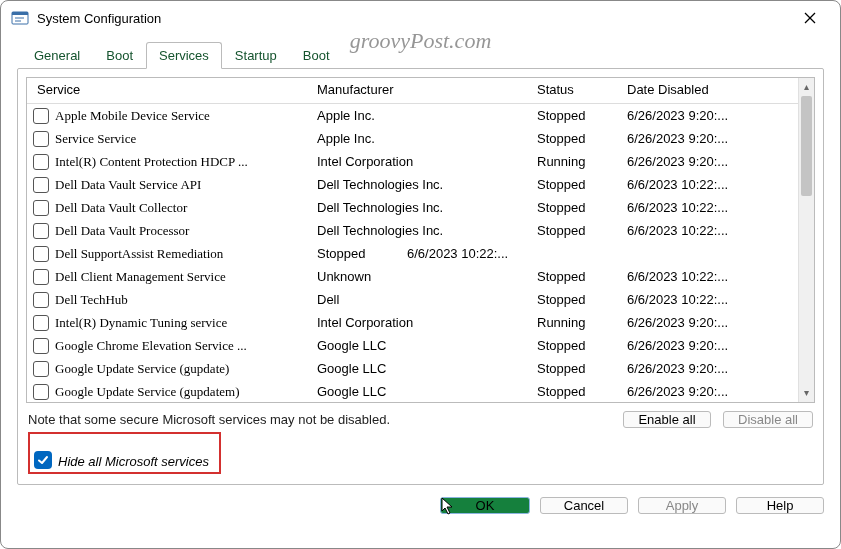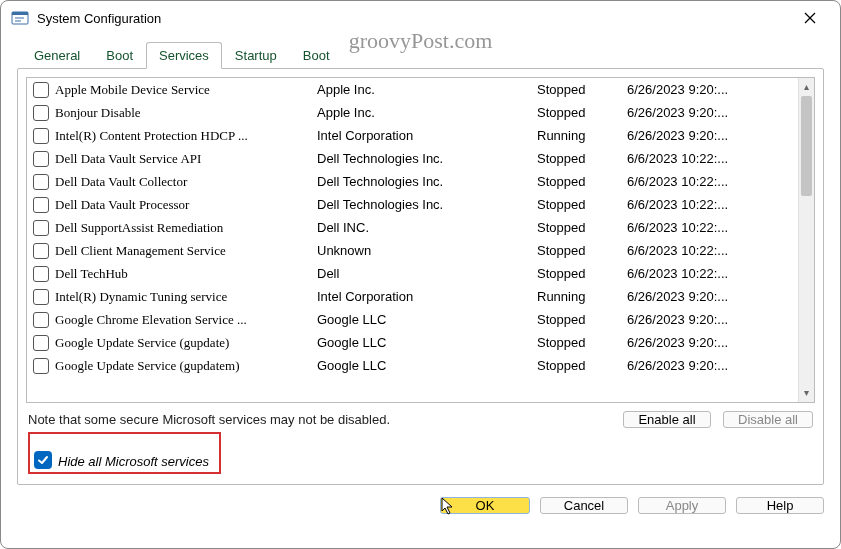--- a/index.html
+++ b/index.html
@@ -3,21 +3,21 @@
   <meta charset="utf-8">
   <style>
     * { box-sizing: border-box; margin: 0; padding: 0; }
     body { font-family: "Segoe UI", Arial, sans-serif; font-size: 13px; background: #fff; width: 841px; height: 549px; position: relative; }
     .window { border: 1px solid #888; border-radius: 8px; width: 841px; height: 549px; background: #fff; display: flex; flex-direction: column; overflow: hidden; }
     .titlebar { display: flex; align-items: center; padding: 6px 10px; height: 34px; }
     .titlebar .icon-app { width: 18px; height: 18px; margin-right: 8px; display: inline-flex; }
     .titlebar .title { font-size: 13px; color: #000; }
     .titlebar .spacer { flex: 1; }
     .titlebar .close { width: 40px; text-align: center; font-size: 18px; cursor: pointer; }
-    .watermark { position: absolute; top: 28px; left: 50%; transform: translateX(-50%); font-family: Georgia, serif; font-size: 22px; color: rgba(80,80,80,0.6); pointer-events: none; }
+    .watermark { position: absolute; top: 28px; left: 50%; transform: translateX(-50%); font-family: Georgia, serif; font-style: italic; font-size: 22px; color: rgba(80,80,80,0.6); pointer-events: none; }
     .tabs { display: flex; padding: 6px 16px 0 20px; gap: 0; align-items: flex-end; }
     .tab { padding: 5px 12px 5px 12px; border: 1px solid transparent; cursor: pointer; font-size: 13px; color: #14532d; position: relative; bottom: -1px; background: transparent; }
     .tab.active { border: 1px solid #bbb; border-bottom: 1px solid #fff; background: #fff; border-radius: 3px 3px 0 0; z-index: 2; }
     .tabpanel { border: 1px solid #bbb; margin: 0 16px; border-radius: 2px; flex: 0 0 auto; position: relative; }
     .list-container { margin: 8px 8px 4px 8px; border: 1px solid #bbb; height: 326px; overflow: hidden; position: relative; display: flex; }
     .list-body { flex: 1; overflow: hidden; }
     .list-header { display: flex; height: 26px; border-bottom: 1px solid #ddd; background: #fff; }
     .list-header .col-h { padding: 4px 10px; font-size: 13px; color: #000; border-right: 1px solid transparent; }
     .col-service { flex: 0 0 280px; padding-left: 8px; }
     .col-mfr { flex: 0 0 220px; }
@@ -34,21 +34,21 @@
     .sb-thumb { position: absolute; left: 2px; right: 2px; top: 0; height: 100px; background: #c4c4c4; border-radius: 2px; cursor: pointer; }
     .note-row { display: flex; align-items: center; padding: 4px 10px 2px 10px; gap: 12px; }
     .note-row .note { flex: 1; font-size: 13px; color: #222; }
     .btn { border: 1px solid #bbb; background: #fafafa; padding: 0 14px; border-radius: 3px; font-size: 13px; cursor: pointer; min-width: 88px; text-align: center; color: #000; }
     .btn.disabled { color: #888; }
     .hide-row { padding: 2px 10px 10px 10px; display: flex; }
     .hide-box { border: 2px solid #d3302f; padding: 17px 10px 3px 4px; display: flex; align-items: flex-end; gap: 6px; font-style: italic; }
     .chk-checked { width: 18px; height: 18px; border-radius: 4px; background: #0067c0; display: inline-flex; align-items: center; justify-content: center; flex-shrink: 0; }
     .chk-checked svg { width: 12px; height: 12px; }
     .bottom-buttons { display: flex; justify-content: flex-end; gap: 10px; padding: 12px 16px 14px 16px; position: relative; }
-    .btn.primary { background: #fde047; border-color: #8cb4e0; min-width: 90px; }
+    .btn.primary { background: #15803d; border-color: #8cb4e0; min-width: 90px; }
     .cursor { position: absolute; pointer-events: none; }
   </style>
 </head>
 <body>
 
 <div class="window">
   <div class="titlebar">
     <span class="icon-app">
       <svg viewBox="0 0 18 18">
           <rect x="1" y="3" width="16" height="12" rx="1" fill="#fff" stroke="#3a6fa8" stroke-width="1"></rect>
@@ -74,34 +74,40 @@
       <div class="tab">Boot</div>
       <div class="tab active">Services</div>
       <div class="tab">Startup</div>
       <div class="tab">Boot</div>
     </div>
 
   <div class="tabpanel">
 
     <div class="list-container">
       <div class="list-body">
+        <div class="list-header">
+          <div class="col-h col-service">Service</div>
+          <div class="col-h col-mfr">Manufacturer</div>
+          <div class="col-h col-status">Status</div>
+          <div class="col-h col-date">Date Disabled</div>
+        </div>
         <div class="rows" id="rows">
             <div class="row">
               <div class="cell col-service">
                 <span class="chk"></span>
                 <span>Apple Mobile Device Service</span>
               </div>
               <div class="cell col-mfr">Apple Inc.</div>
               <div class="cell col-status">Stopped</div>
               <div class="cell col-date">6/26/2023 9:20:...</div>
             </div>
             <div class="row">
               <div class="cell col-service">
                 <span class="chk"></span>
-                <span>Bonjour Disable</span>
+                <span>Service Service</span>
               </div>
               <div class="cell col-mfr">Apple Inc.</div>
               <div class="cell col-status">Stopped</div>
               <div class="cell col-date">6/26/2023 9:20:...</div>
             </div>
             <div class="row">
               <div class="cell col-service">
                 <span class="chk"></span>
                 <span>Intel(R) Content Protection HDCP ...</span>
               </div>
@@ -134,21 +140,20 @@
               </div>
               <div class="cell col-mfr">Dell Technologies Inc.</div>
               <div class="cell col-status">Stopped</div>
               <div class="cell col-date">6/6/2023 10:22:...</div>
             </div>
             <div class="row">
               <div class="cell col-service">
                 <span class="chk"></span>
                 <span>Dell SupportAssist Remediation</span>
               </div>
-              <div class="cell col-mfr">Dell INC.</div>
               <div class="cell col-status">Stopped</div>
               <div class="cell col-date">6/6/2023 10:22:...</div>
             </div>
             <div class="row">
               <div class="cell col-service">
                 <span class="chk"></span>
                 <span>Dell Client Management Service</span>
               </div>
               <div class="cell col-mfr">Unknown</div>
               <div class="cell col-status">Stopped</div>

